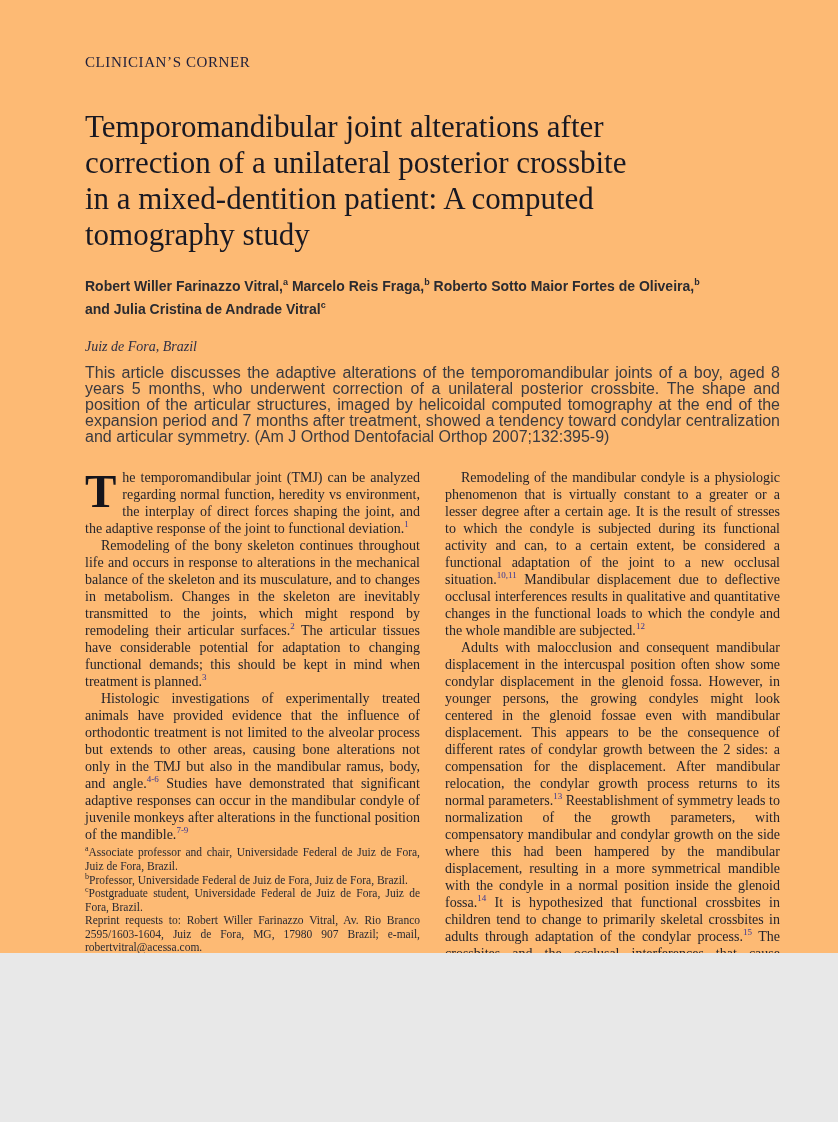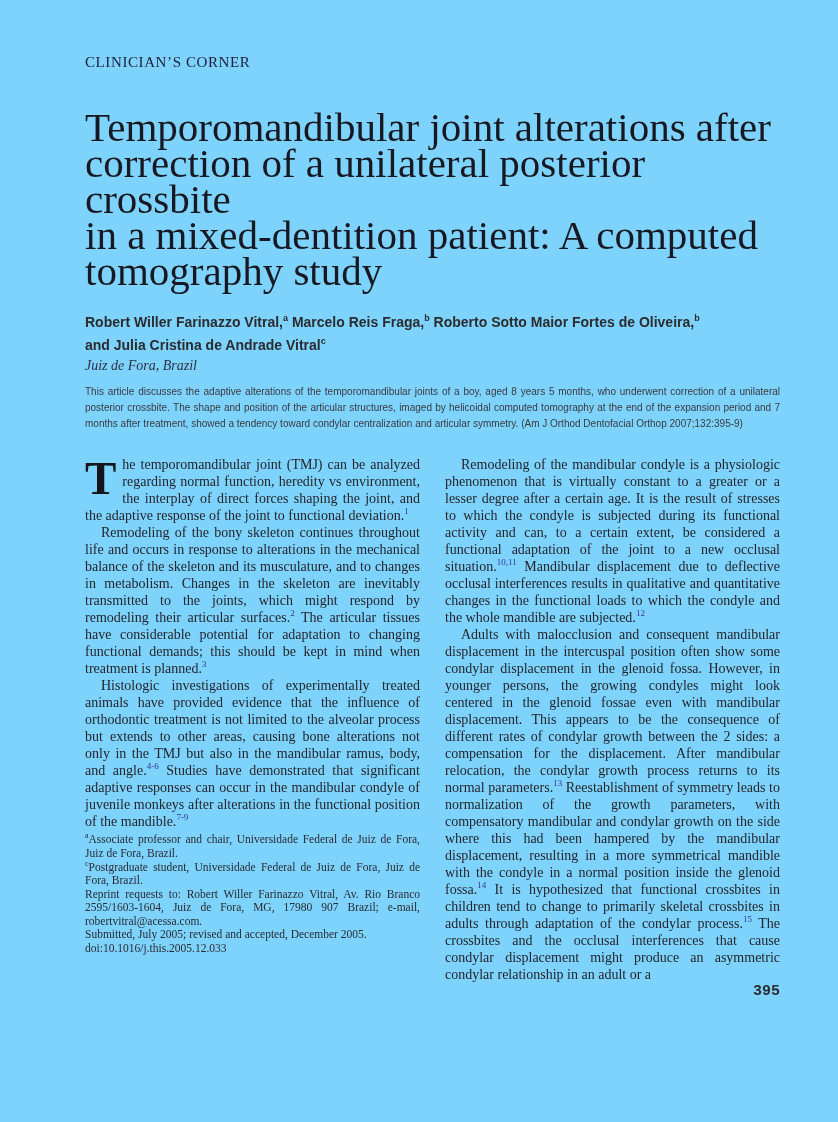--- a/index.html
+++ b/index.html
@@ -1,61 +1,61 @@
 <!DOCTYPE html>
 <html style="--citation-blue: #333399;"><head>
 <meta charset="utf-8">
 <style>
   * { margin: 0; padding: 0; box-sizing: border-box; }
   html, body { background: #e8e8e8; }
   body { font-family: "Liberation Serif", serif; }
   .page {
     position: relative;
     width: 838px;
-    height: 1122px;
+    height: 953px;
     margin: 0 auto;
-    background: #7dd3fc;
+    background: #fdba74;
     color: #24242c;
     padding: 54px 58px 0 85px;
     overflow: hidden;
   }
   .kicker {
     font-family: "Liberation Serif", serif;
     font-size: 15px;
     letter-spacing: 0.6px;
     color: #1e1e3a;
     margin-bottom: 38px;
   }
   .title {
     font-family: "Liberation Serif", serif;
     font-weight: 400;
-    font-size: 41px;
+    font-size: 31px;
     line-height: 36px;
     color: #181822;
     white-space: pre-line;
     margin-bottom: 20px;
   }
   .authors {
     font-family: "Liberation Sans", sans-serif;
     font-weight: 700;
     font-size: 14px;
     line-height: 19px;
     color: #2b2b30;
-    margin-bottom: 4px;
+    margin-bottom: 21px;
   }
   .authors sup { font-size: 9px; color: inherit; }
   .affiliation {
     font-style: italic;
     font-size: 14px;
     color: #2f2f44;
     margin-bottom: 10px;
   }
   .abstract {
     font-family: "Liberation Sans", sans-serif;
-    font-size: 10px;
+    font-size: 16px;
     line-height: 16px;
     text-align: justify;
     color: #3a3a40;
     margin-bottom: 24px;
   }
   .columns {
     display: flex;
     gap: 25px;
   }
   .col { width: 335px; flex: 0 0 335px; }
@@ -116,20 +116,21 @@
 
   <div class="columns">
     <div class="col">
       <div class="bodytext">
           <p><span class="dropcap">T</span>he temporomandibular joint (TMJ) can be analyzed regarding normal function, heredity vs environment, the interplay of direct forces shaping the joint, and the adaptive response of the joint to functional deviation.<sup>1</sup></p>
           <p class="indent">Remodeling of the bony skeleton continues throughout life and occurs in response to alterations in the mechanical balance of the skeleton and its musculature, and to changes in metabolism. Changes in the skeleton are inevitably transmitted to the joints, which might respond by remodeling their articular surfaces.<sup>2</sup> The articular tissues have considerable potential for adaptation to changing functional demands; this should be kept in mind when treatment is planned.<sup>3</sup></p>
           <p class="indent">Histologic investigations of experimentally treated animals have provided evidence that the influence of orthodontic treatment is not limited to the alveolar process but extends to other areas, causing bone alterations not only in the TMJ but also in the mandibular ramus, body, and angle.<sup>4-6</sup> Studies have demonstrated that significant adaptive responses can occur in the mandibular condyle of juvenile monkeys after alterations in the functional position of the mandible.<sup>7-9</sup></p>
         </div>
       <div class="footnotes">
           <p class="footnote"><sup>a</sup>Associate professor and chair, Universidade Federal de Juiz de Fora, Juiz de Fora, Brazil.</p>
+          <p class="footnote"><sup>b</sup>Professor, Universidade Federal de Juiz de Fora, Juiz de Fora, Brazil.</p>
           <p class="footnote"><sup>c</sup>Postgraduate student, Universidade Federal de Juiz de Fora, Juiz de Fora, Brazil.</p>
           <p class="footnote">Reprint requests to: Robert Willer Farinazzo Vitral, Av. Rio Branco 2595/1603-1604, Juiz de Fora, MG, 17980 907 Brazil; e-mail, robertvitral@acessa.com.</p>
           <p class="footnote">Submitted, July 2005; revised and accepted, December 2005.</p>
           <p class="footnote">doi:10.1016/j.this.2005.12.033</p>
         </div>
     </div>
     <div class="col">
       <div class="bodytext">
           <p class="indent">Remodeling of the mandibular condyle is a physiologic phenomenon that is virtually constant to a greater or a lesser degree after a certain age. It is the result of stresses to which the condyle is subjected during its functional activity and can, to a certain extent, be considered a functional adaptation of the joint to a new occlusal situation.<sup>10,11</sup> Mandibular displacement due to deflective occlusal interferences results in qualitative and quantitative changes in the functional loads to which the condyle and the whole mandible are subjected.<sup>12</sup></p>
           <p class="indent">Adults with malocclusion and consequent mandibular displacement in the intercuspal position often show some condylar displacement in the glenoid fossa. However, in younger persons, the growing condyles might look centered in the glenoid fossae even with mandibular displacement. This appears to be the consequence of different rates of condylar growth between the 2 sides: a compensation for the displacement. After mandibular relocation, the condylar growth process returns to its normal parameters.<sup>13</sup> Reestablishment of symmetry leads to normalization of the growth parameters, with compensatory mandibular and condylar growth on the side where this had been hampered by the mandibular displacement, resulting in a more symmetrical mandible with the condyle in a normal position inside the glenoid fossa.<sup>14</sup> It is hypothesized that functional crossbites in children tend to change to primarily skeletal crossbites in adults through adaptation of the condylar process.<sup>15</sup> The crossbites and the occlusal interferences that cause condylar displacement might produce an asymmetric condylar relationship in an adult or a</p>

